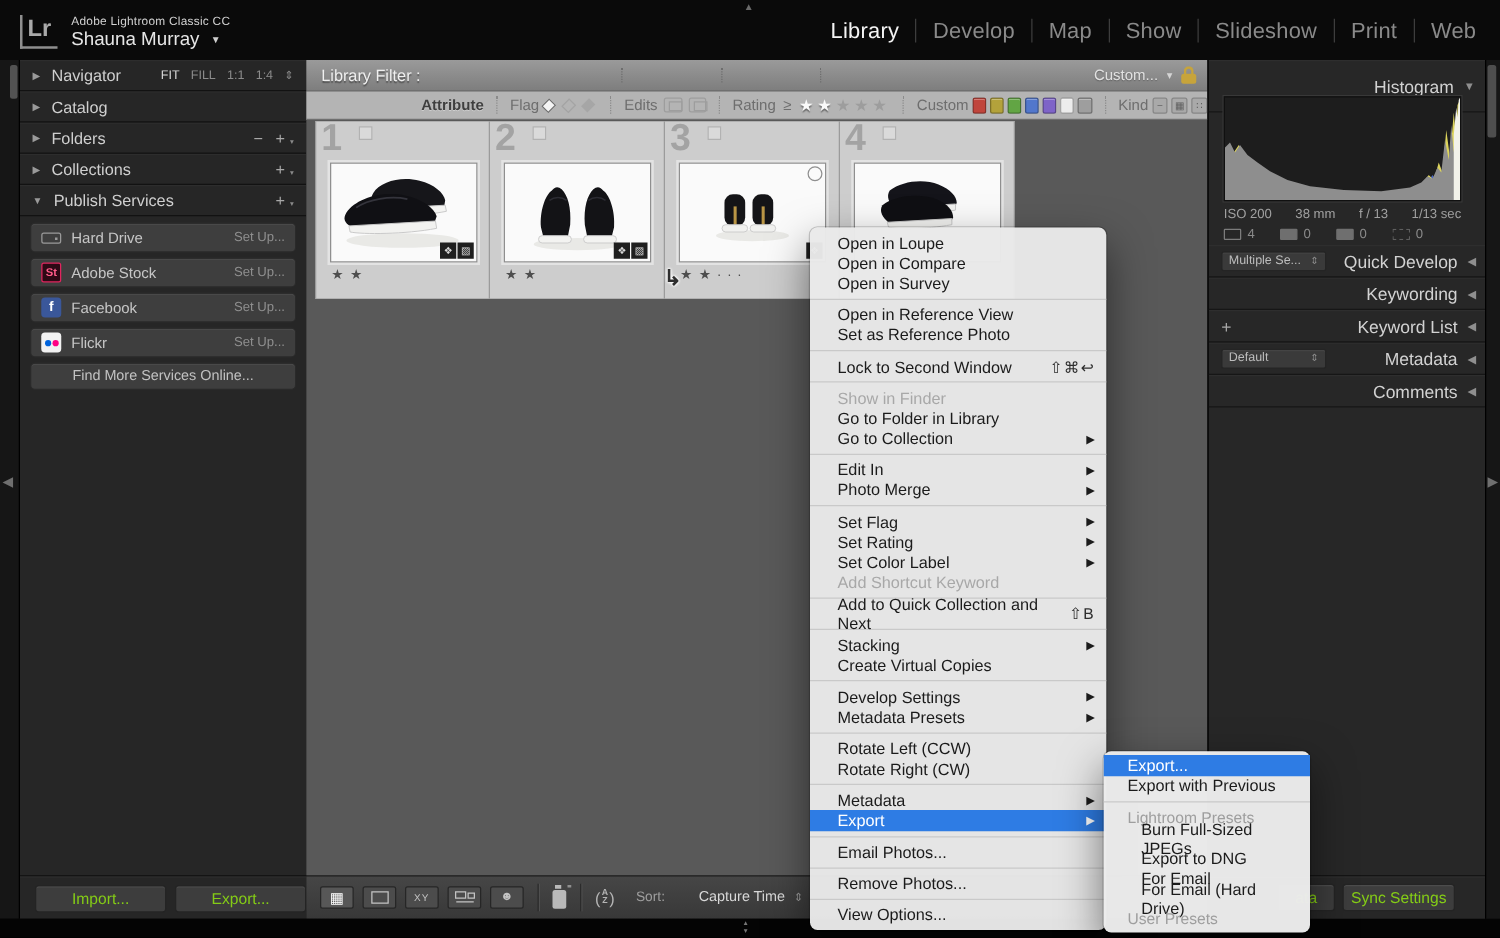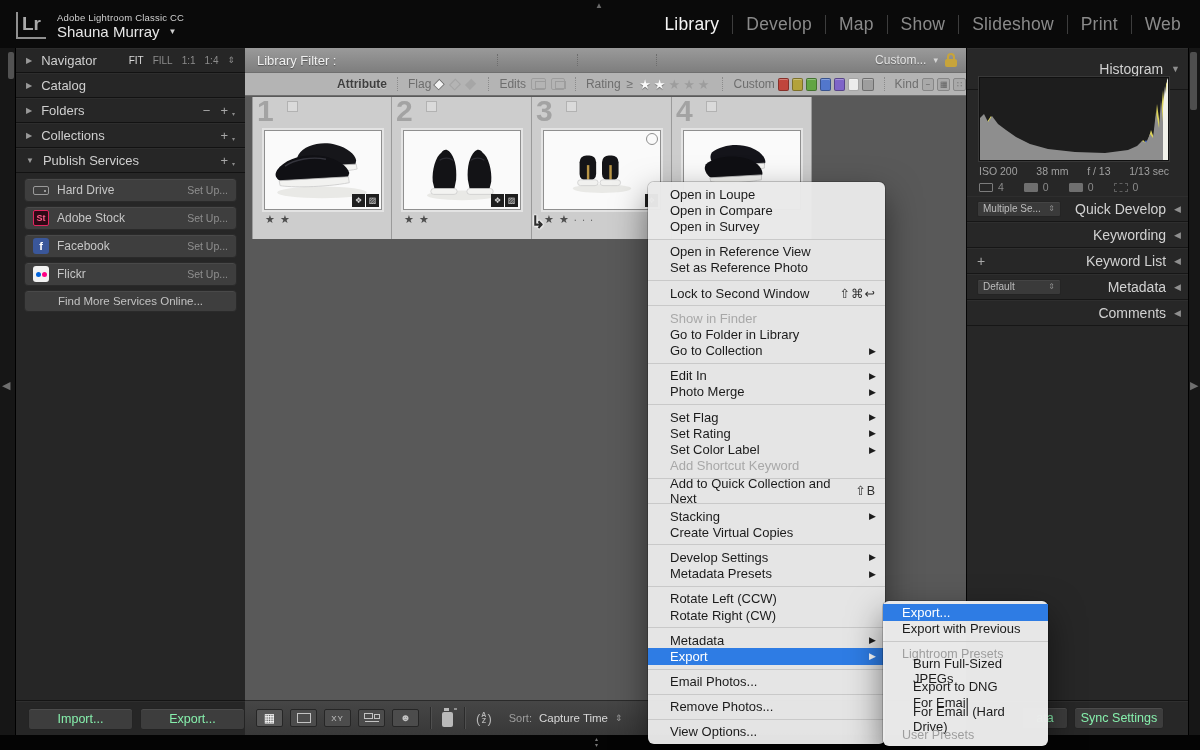--- a/index.html
+++ b/index.html
@@ -39,21 +39,21 @@
   .svc-status { margin-left:auto; font-size:10.5px; color:#8f8f8f; }
   .ic-hd { width:16px; height:9px; border:1px solid #9a9a9a; border-radius:2px; position:relative; }
   .ic-hd::after { content:""; position:absolute; right:2px; top:3px; width:2px; height:2px; background:#9a9a9a; }
   .ic-st { width:16px; height:16px; background:#2d0915; border:1px solid #e0245e; border-radius:2px; color:#ff5c8a; font-size:9px; font-weight:bold; display:flex; align-items:center; justify-content:center; }
   .ic-fb { width:16px; height:16px; background:#3a579a; border-radius:3px; color:#fff; font-size:11px; font-weight:bold; display:flex; align-items:center; justify-content:center; }
   .ic-fl { width:16px; height:16px; background:#f2f2f2; border-radius:3px; display:flex; align-items:center; justify-content:center; gap:1px; }
   .ic-fl i { width:5px; height:5px; border-radius:50%; display:block; }
   .find-more { height:22px; margin-top:1px; background:#3e3e3e; border:1px solid #2a2a2a; border-radius:4px; display:flex; align-items:center; justify-content:center; font-size:11.5px; color:#c2c2c2; box-shadow:inset 0 1px 0 rgba(255,255,255,.06); }
 
   #left-bottom { left:16px; top:700px; width:229px; height:35px; background:#262626; border-top:1px solid #141414; box-shadow:inset 0 1px 0 rgba(255,255,255,.04); }
-  .panel-btn { position:absolute; height:22px; background:#3d3d3d; border:1px solid #242424; border-radius:3px; color:#86efac; font-size:12.5px; display:flex; align-items:center; justify-content:center; box-shadow:inset 0 1px 0 rgba(255,255,255,.08); }
+  .panel-btn { position:absolute; height:22px; background:#3d3d3d; border:1px solid #242424; border-radius:3px; color:#84cc16; font-size:12.5px; display:flex; align-items:center; justify-content:center; box-shadow:inset 0 1px 0 rgba(255,255,255,.08); }
   #import-btn { left:12px; top:7px; width:105px; }
   #export-btn { left:124px; top:7px; width:105px; }
 
   
   #filter-bar { left:245px; top:48px; width:721px; height:25px; background:linear-gradient(#9a9a9a,#7e7e7e); display:flex; align-items:center; border-bottom:1px solid #6f6f6f; }
   #filter-label { padding-left:12px; font-size:13px; color:#f0f0f0; text-shadow:0 1px 1px rgba(0,0,0,.4); }
   #fb-tabs { position:absolute; left:200px; right:250px; display:flex; justify-content:center; align-items:center; }
   .fb-tab { padding:0 13px; font-size:12.5px; color:#565656;margin-top:38px; }
   .fb-tab.active { color:#fff; font-weight:bold; text-shadow:0 1px 1px rgba(0,0,0,.35); }
   .fb-dot-sep { width:0; height:12px; border-left:1px dotted #6d6d6d; }
@@ -106,21 +106,21 @@
   .survey-c { left:1px; top:8px; width:14px; height:0; border-bottom:none !important; border-left:none !important; border-right:none !important; }
   .face { font-size:10px; line-height:10px; }
   .tsep { width:1px; height:22px; background:#2b2b2b; box-shadow:1px 0 0 #4f4f4f; margin:0 4px; }
   .spray { position:relative; width:11px; height:15px; background:#b9b9b9; border-radius:2px; margin-top:3px; }
   .spray::before { content:""; position:absolute; top:-4px; left:2px; width:5px; height:3px; background:#b9b9b9; }
   .spray::after { content:""; position:absolute; top:-4px; right:-4px; width:3px; height:2px; background:#8f8f8f; }
   .azicon { display:flex; align-items:center; color:#b5b5b5; gap:1px; }
   .azicon .paren { font-size:13px; }
   .azicon .az { font-size:7px; line-height:6px; text-align:center; font-weight:bold; }
   #sort-label { margin-left:10px; font-size:11px; color:#9e9e9e; }
-  #sort-value { font-size:11.5px; color:#d8d8d8; }
+  #sort-value { font-size:11.5px; color:#d8d8d8;margin-left:20px; }
   #toolbar .stepper { color:#9e9e9e; }
 
   
   #bottom-strip { left:0; top:735px; width:1200px; height:15px; background:#040404; }
   #bottom-arrows { position:absolute; left:595px; top:1px; font-size:6px; line-height:6px; color:#777; text-align:center; }
 
   
   #right-panel { left:966px; top:48px; width:222px; height:652px; background:#272727; border-left:1px solid #050505; }
   .rp-row { height:26px; display:flex; align-items:center; padding:0 8px 0 10px; border-bottom:1px solid #161616; box-shadow:inset 0 1px 0 rgba(255,255,255,.035); }
   .rp-title { margin-left:auto; font-size:14px; color:#d2d2d2; }

